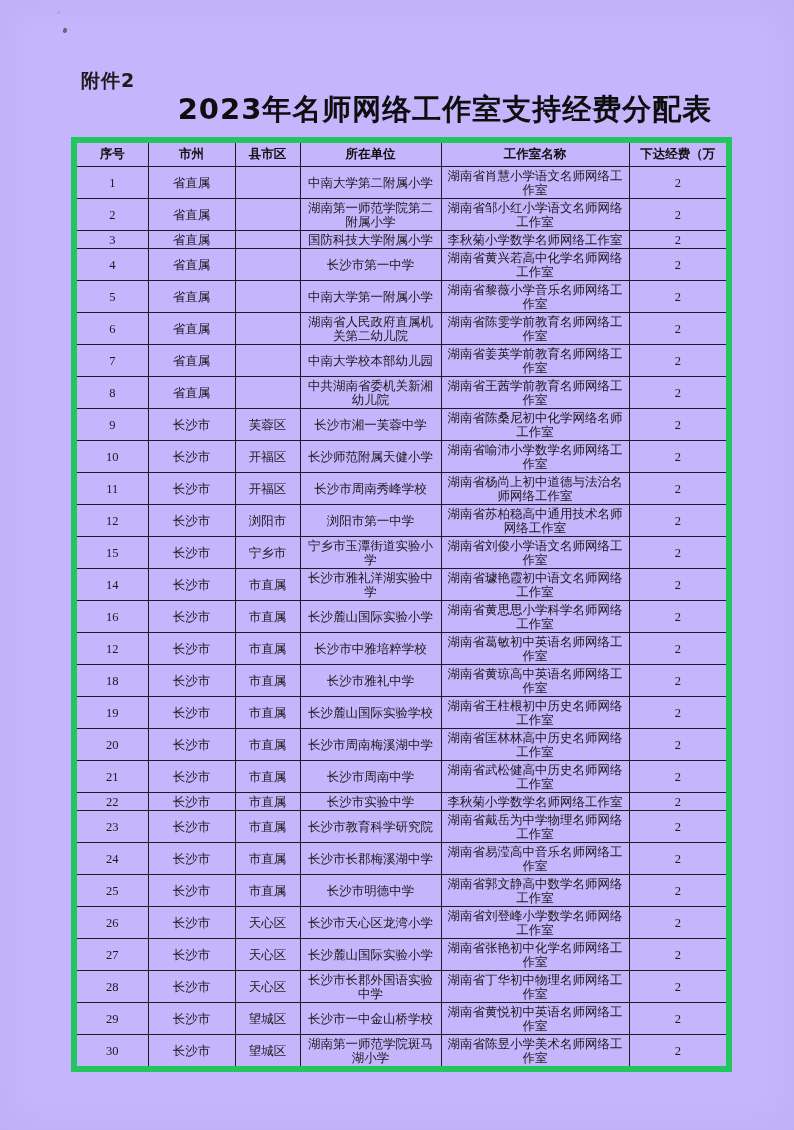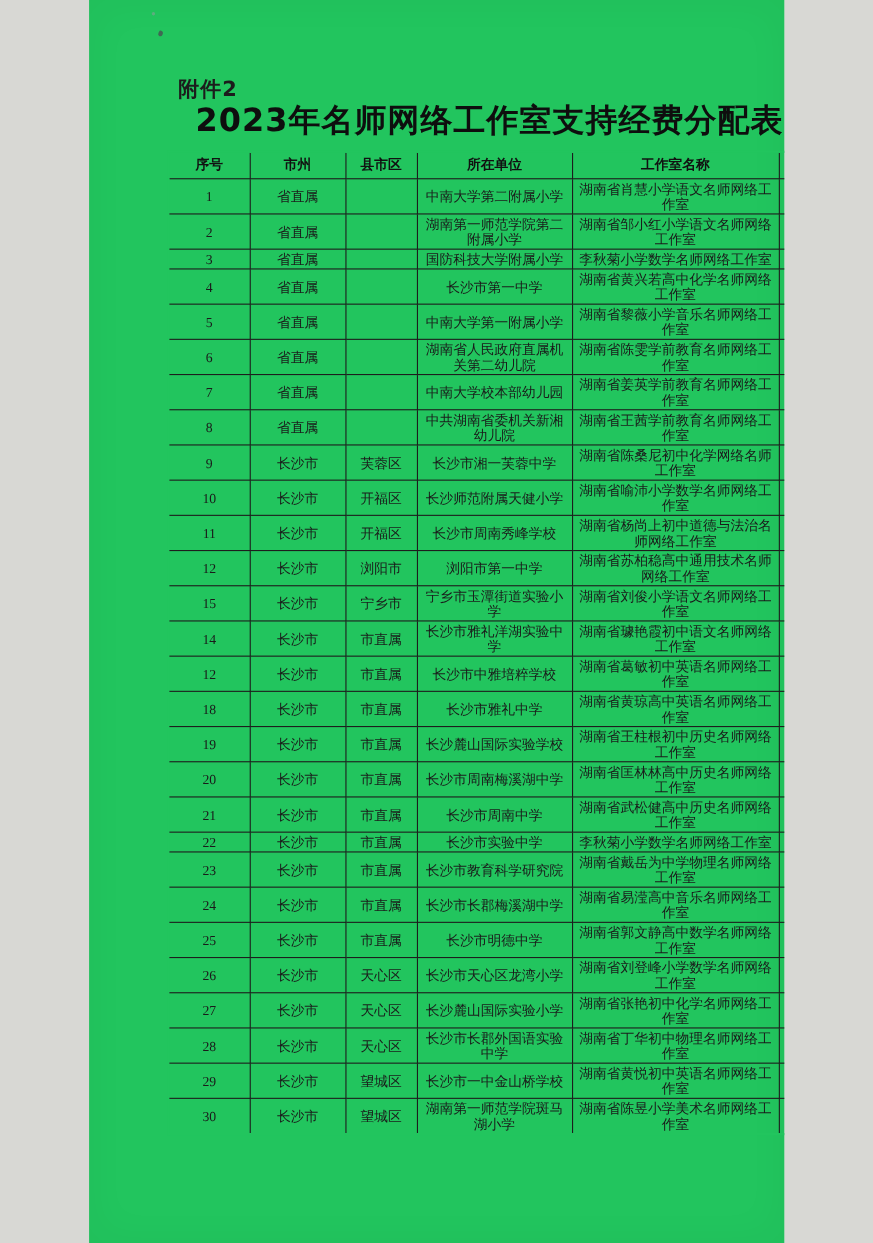--- a/index.html
+++ b/index.html
@@ -3,23 +3,23 @@
 <meta charset="utf-8">
 <style>
   html,body{margin:0;padding:0;}
   body{
     background:#d8d8d4;
     font-family:"Liberation Serif","DejaVu Serif",serif;
     -webkit-font-smoothing:antialiased;
   }
   .page{
     position:relative;
-    width:632px;height:1130px;
+    width:794px;height:1130px;
     margin:0 auto;
-    background:#22c55e;
+    background:#c4b5fd;
     box-shadow:inset 0 0 40px rgba(0,0,0,0.04);
     overflow:hidden;
     color:#1c1c1c;
   }
   .speck1{
     position:absolute;left:63px;top:28px;width:4px;height:5px;
     background:#4a4a50;border-radius:40% 60% 50% 50%;opacity:.75;
     transform:rotate(25deg);
   }
   .speck2{
@@ -44,21 +44,21 @@
     width:655px;
     border-collapse:collapse;
     table-layout:fixed;
     background:transparent;
   }
   table.alloc,
   table.alloc th,
   table.alloc td{
     border:1px solid #1d1d1d;
   }
-  table.alloc{border:2px solid #22c55e;}
+  table.alloc{border:6px solid #22c55e;}
   table.alloc th{
     font-family:"DejaVu Sans","Liberation Sans",sans-serif;
     font-size:12.5px;font-weight:700;
     padding:3px 1px;
     text-align:center;
     white-space:nowrap;
     overflow:hidden;
     color:#111;
   }
   table.alloc td{
@@ -214,20 +214,28 @@
       </tr>
         <tr>
         <td class="num">14</td>
         <td>长沙市</td>
         <td>市直属</td>
         <td>长沙市雅礼洋湖实验中学</td>
         <td>湖南省璩艳霞初中语文名师网络工作室</td>
         <td class="fund">2</td>
       </tr>
         <tr>
+        <td class="num">16</td>
+        <td>长沙市</td>
+        <td>市直属</td>
+        <td>长沙麓山国际实验小学</td>
+        <td>湖南省黄思思小学科学名师网络工作室</td>
+        <td class="fund">2</td>
+      </tr>
+        <tr>
         <td class="num">12</td>
         <td>长沙市</td>
         <td>市直属</td>
         <td>长沙市中雅培粹学校</td>
         <td>湖南省葛敏初中英语名师网络工作室</td>
         <td class="fund">2</td>
       </tr>
         <tr>
         <td class="num">18</td>
         <td>长沙市</td>

